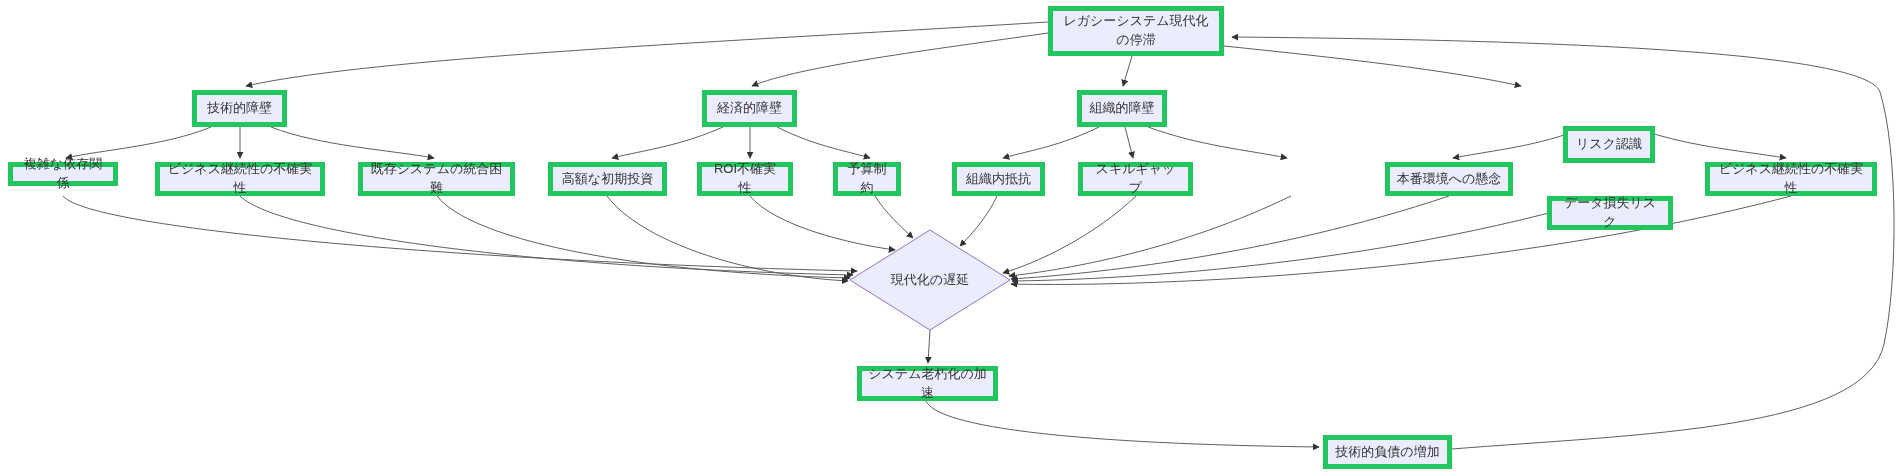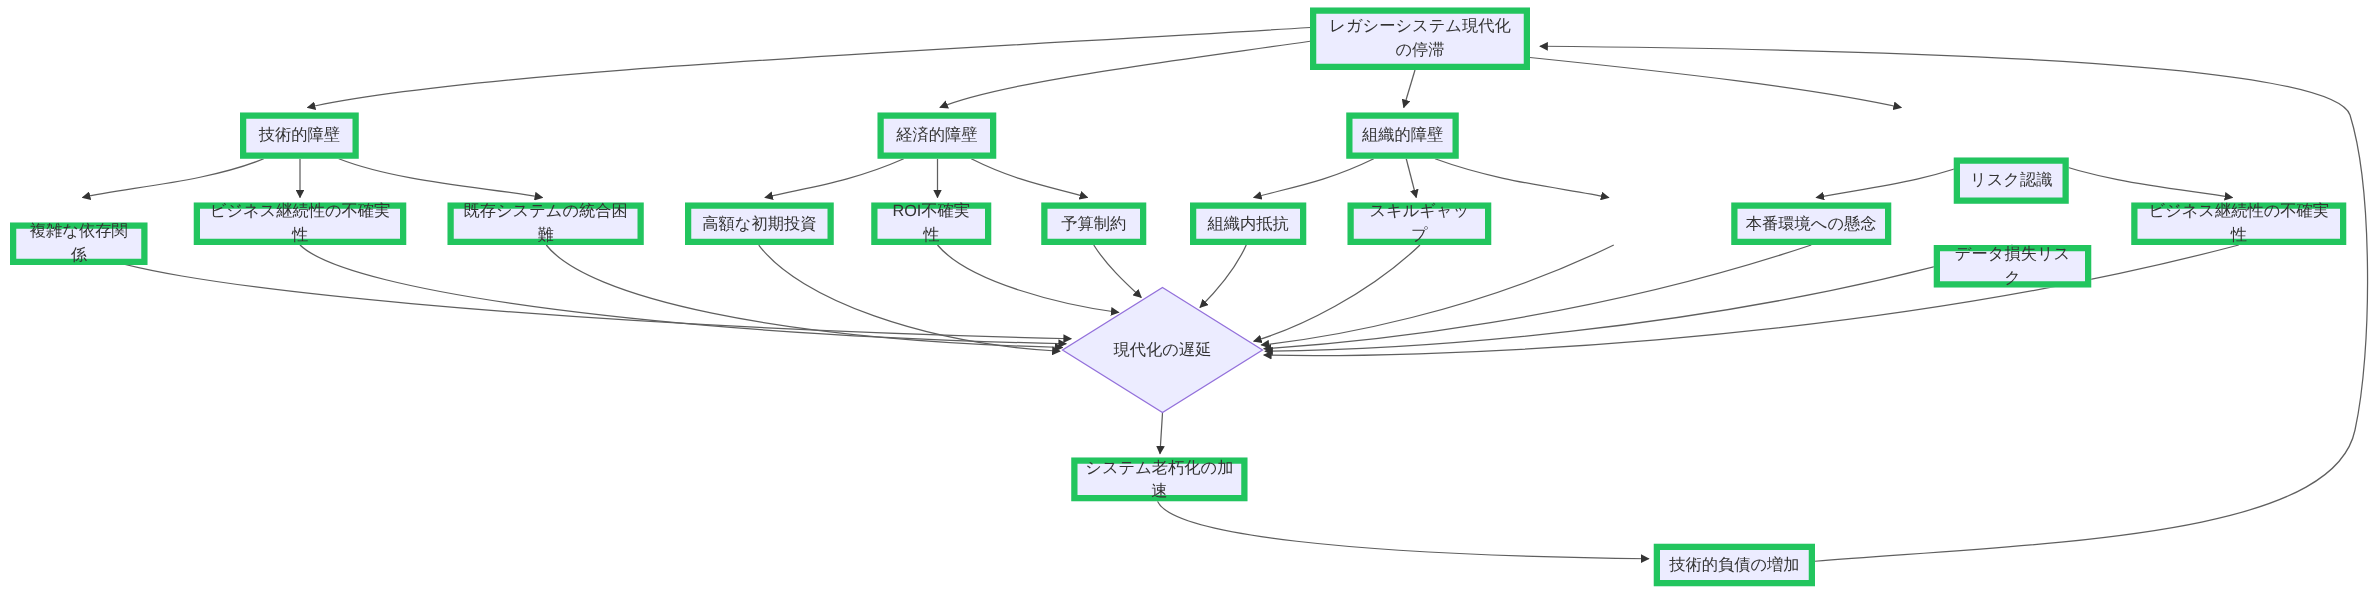--- a/index.html
+++ b/index.html
@@ -96,26 +96,26 @@
     <polygon points="930,230 1010,280 930,330 850,280" fill="#ECECFF" stroke="#9370DB" stroke-width="1"></polygon>
   </svg>
 
   <div class="node" style="left:1048px; top:6px; width:176px; height:50px;">レガシーシステム現代化の停滞</div>
 
   <div class="node" style="left:192px; top:90px; width:95px; height:37px;">技術的障壁</div>
   <div class="node" style="left:702px; top:90px; width:95px; height:37px;">経済的障壁</div>
   <div class="node" style="left:1077px; top:90px; width:90px; height:37px;">組織的障壁</div>
   <div class="node" style="left:1563px; top:90px; width:92px; height:37px;margin-top:36px;">リスク認識</div>
 
-  <div class="node" style="left:8px; top:178px; width:110px; height:34px;text-align:center;">複雑な依存関係</div>
+  <div class="node" style="left:8px; top:162px; width:110px; height:24px;text-align:center;">複雑な依存関係</div>
   <div class="node" style="left:155px; top:162px; width:170px; height:34px;">ビジネス継続性の不確実性</div>
   <div class="node" style="left:358px; top:162px; width:157px; height:34px;">既存システムの統合困難</div>
   <div class="node" style="left:548px; top:162px; width:119px; height:34px;">高額な初期投資</div>
   <div class="node" style="left:697px; top:162px; width:96px; height:34px;">ROI不確実性</div>
-  <div class="node" style="left:833px; top:162px; width:84px; height:34px;">予算制約</div>
+  <div class="node" style="left:833px; top:162px; width:68px; height:34px;">予算制約</div>
   <div class="node" style="left:952px; top:162px; width:93px; height:34px;">組織内抵抗</div>
   <div class="node" style="left:1078px; top:162px; width:115px; height:34px;">スキルギャップ</div>
   <div class="node" style="left:1385px; top:162px; width:128px; height:34px;">本番環境への懸念</div>
   <div class="node" style="left:1547px; top:162px; width:126px; height:34px;margin-top:34px;">データ損失リスク</div>
   <div class="node" style="left:1705px; top:162px; width:172px; height:34px;">ビジネス継続性の不確実性</div>
 
   <div class="node ghost" style="left:860px; top:266px; width:140px; height:28px;">現代化の遅延</div>
 
   <div class="node" style="left:1323px; top:435px; width:129px; height:34px;">技術的負債の増加</div>
   <div class="node" style="left:857px; top:366px; width:141px; height:35px;">システム老朽化の加速</div>

